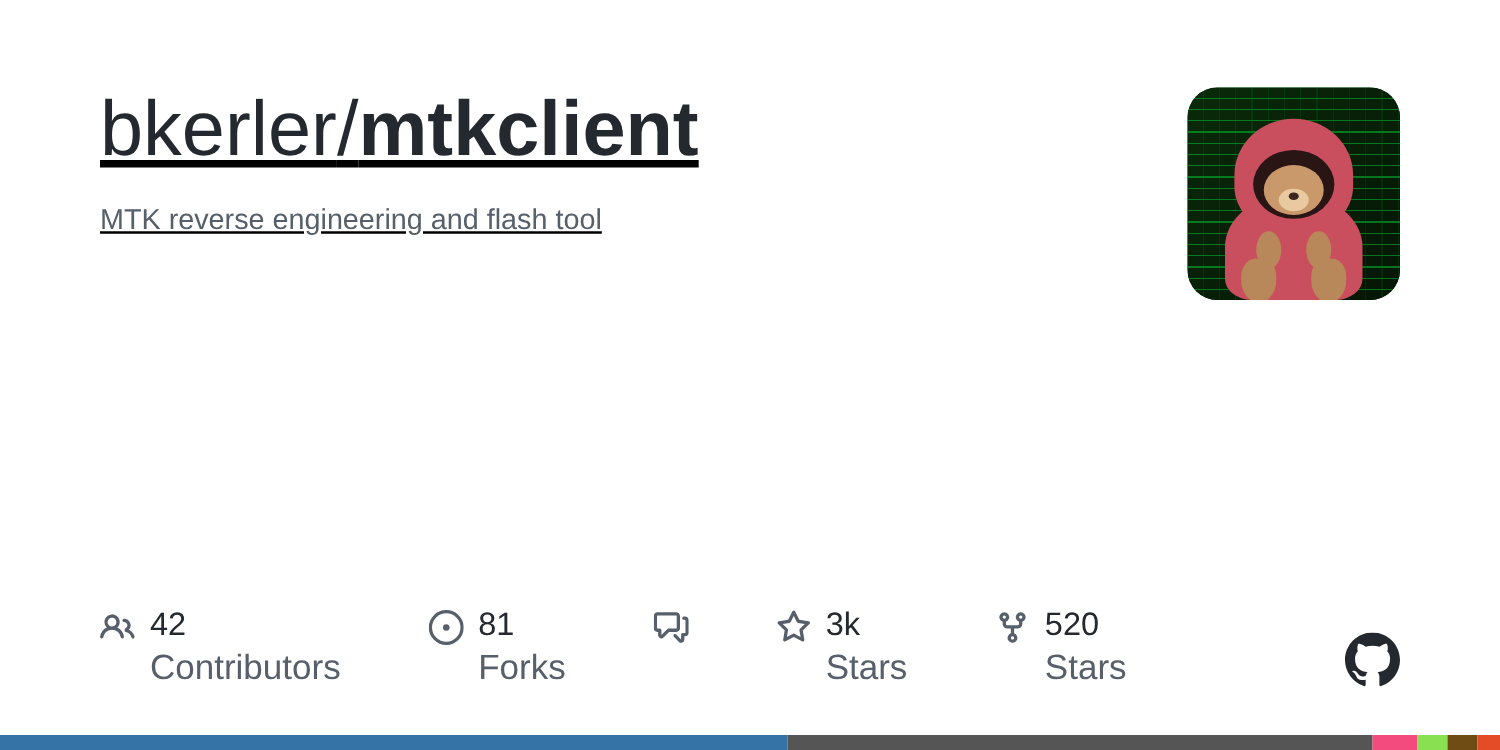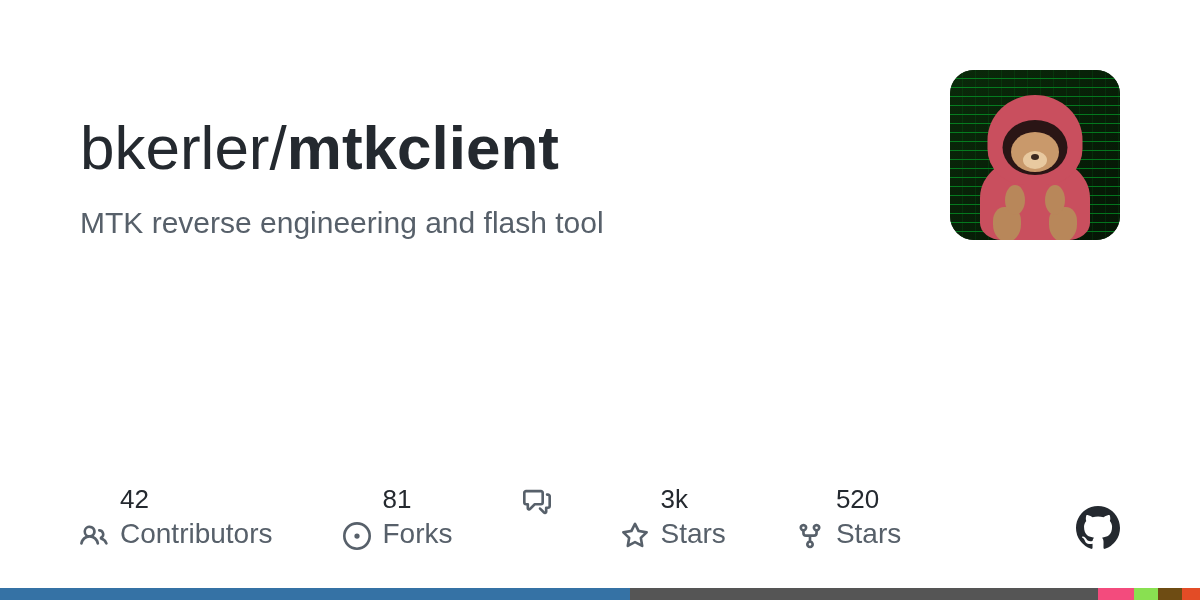--- a/index.html
+++ b/index.html
@@ -16,42 +16,43 @@
       overflow: hidden;
     }
     .container {
       padding: 70px 80px 0 80px;
       height: 100%;
       position: relative;
     }
     .header-row {
       display: flex;
       justify-content: space-between;
-      align-items: flex-end;
+      align-items: flex-start;
+      text-decoration: underline;
     }
     .title-section {
       flex: 1;
     }
     .repo-title {
       font-size: 62px;
       color: #24292f;
       line-height: 1.1;
       margin-bottom: 24px;
     }
     .repo-owner {
       font-weight: 400;
     }
     .repo-slash {
       font-weight: 400;
     }
     .repo-name {
       font-weight: 700;
     }
     .description {
-      font-size: 30px;
+      font-size: 23px;
       color: #57606a;
       font-weight: 400;
     }
     .avatar {
       width: 170px;
       height: 170px;
       border-radius: 24px;
       background: #0a1f0a;
       position: relative;
       overflow: hidden;
@@ -163,21 +164,21 @@
       position: absolute;
       bottom: 50px;
       left: 80px;
       right: 80px;
       display: flex;
       align-items: flex-start;
       gap: 70px;
     }
     .stat-item {
       display: flex;
-      align-items: flex-end;
+      align-items: flex-start;
       gap: 12px;
     }
     .stat-icon {
       width: 28px;
       height: 28px;
       flex-shrink: 0;
       margin-top: 2px;
     }
     .stat-icon svg {
       width: 100%;

